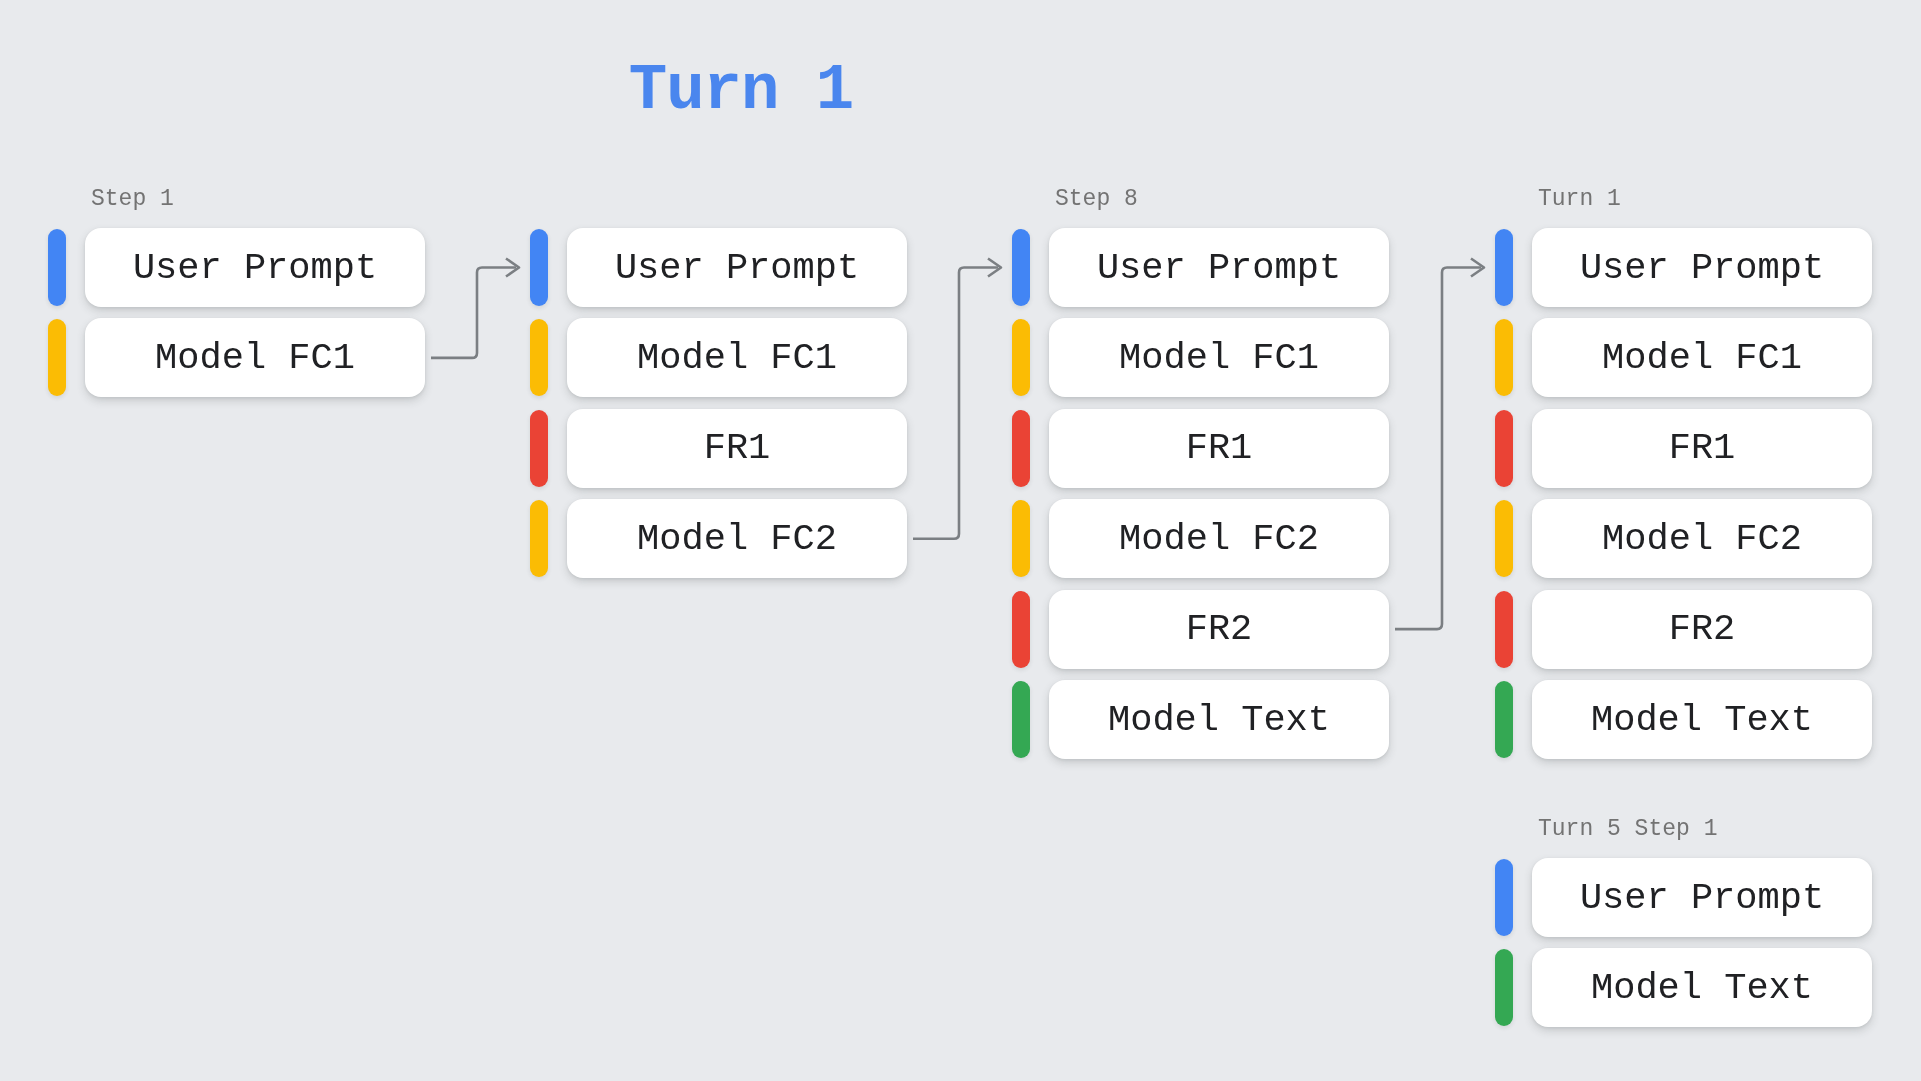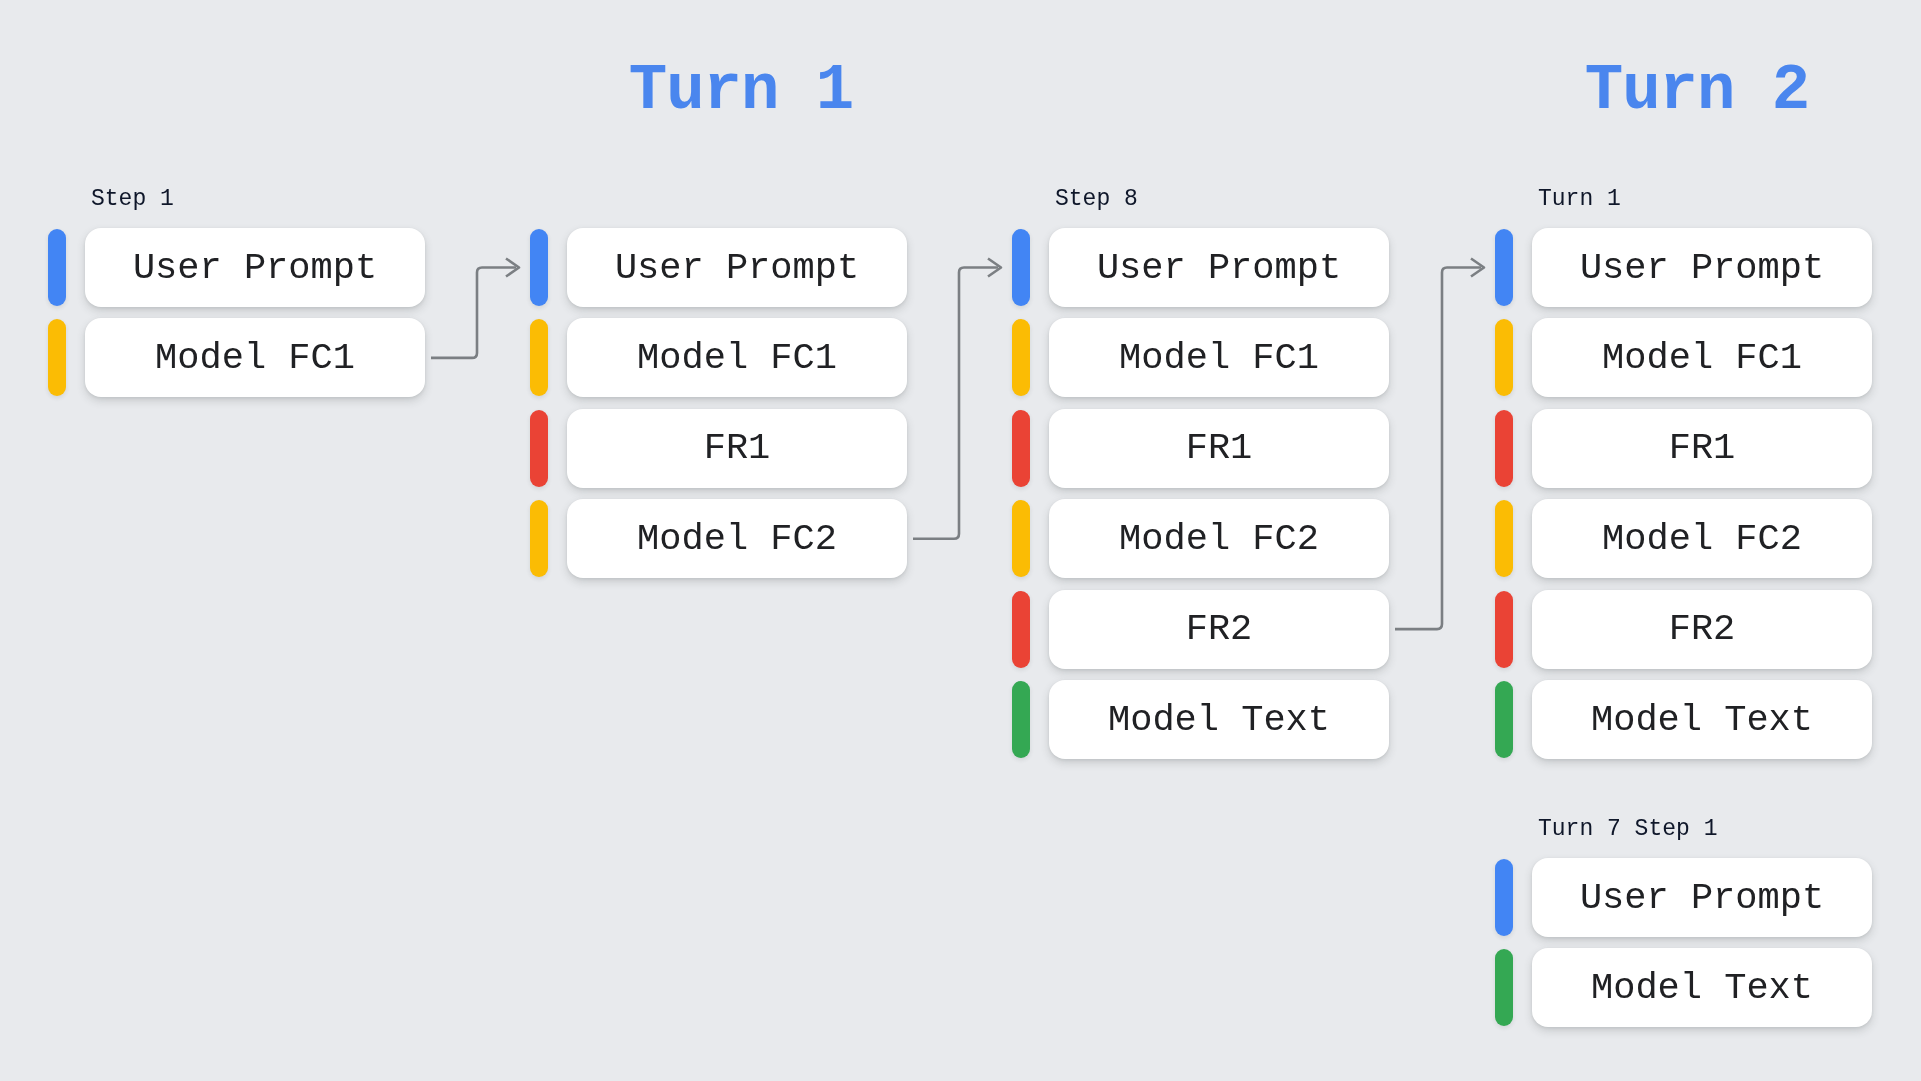--- a/index.html
+++ b/index.html
@@ -28,21 +28,21 @@
     color: #4a86ee;
     white-space: nowrap;
   }
   #turn1-heading { left: 541px; }
   #turn2-heading { left: 1497px; }
   .col-label {
     position: absolute;
     height: 28px;
     line-height: 28px;
     font-size: 23px;
-    color: #0f172a;
+    color: #737373;
     white-space: nowrap;
   }
   .card {
     position: absolute;
     width: 340px;
     height: 79px;
     background: #ffffff;
     border-radius: 16px;
     box-shadow: 0 4px 8px rgba(60,64,67,0.18), 0 1px 3px rgba(60,64,67,0.10);
     display: flex;
@@ -68,21 +68,20 @@
     width: 1921px;
     height: 1081px;
     pointer-events: none;
   }
 </style>
 </head>
 <body>
 
 <div id="stage" style="background: rgb(232, 234, 237); font-family: Liberation Mono, monospace;">
   <div class="heading" id="turn1-heading" style="color: rgb(74, 134, 238);">Turn 1</div>
-  <div class="heading" id="turn2-heading" style="color: rgb(74, 134, 238);">Turn 2</div>
   <svg id="arrows-overlay" viewBox="0 0 1921 1081">
       <path d="M 431 357.9 H 472 Q 477 357.9 477 352.9 V 272.5 Q 477 267.5 482 267.5 H 516" fill="none" stroke="#7b7f83" stroke-width="2.6"></path>
       <path d="M 506 258.5 L 519 267.5 L 506 276.5" fill="none" stroke="#7b7f83" stroke-width="2.6" stroke-linejoin="round"></path>
       <path d="M 913 538.7 H 954 Q 959 538.7 959 533.7 V 272.5 Q 959 267.5 964 267.5 H 998" fill="none" stroke="#7b7f83" stroke-width="2.6"></path>
       <path d="M 988 258.5 L 1001 267.5 L 988 276.5" fill="none" stroke="#7b7f83" stroke-width="2.6" stroke-linejoin="round"></path>
       <path d="M 1395 629.1 H 1437 Q 1442 629.1 1442 624.1 V 272.5 Q 1442 267.5 1447 267.5 H 1481" fill="none" stroke="#7b7f83" stroke-width="2.6"></path>
       <path d="M 1471 258.5 L 1484 267.5 L 1471 276.5" fill="none" stroke="#7b7f83" stroke-width="2.6" stroke-linejoin="round"></path>
     </svg>
   <div id="columns">
       <div class="col-label" style="left: 91px; top: 185px;">Step 1</div>
@@ -154,21 +153,21 @@
         <span>Model FC2</span>
       </div>
       <div class="pill" style="left: 1495px; top: 590.6px; background: rgb(234, 67, 53);"></div>
       <div class="card" style="left: 1532px; top: 589.6px;">
         <span>FR2</span>
       </div>
       <div class="pill" style="left: 1495px; top: 681px; background: rgb(52, 168, 83);"></div>
       <div class="card" style="left: 1532px; top: 680px;">
         <span>Model Text</span>
       </div>
-      <div class="col-label" style="left: 1538px; top: 815px;">Turn 7 Step 1</div>
+      <div class="col-label" style="left: 1538px; top: 815px;">Turn 5 Step 1</div>
       <div class="pill" style="left: 1495px; top: 859px; background: rgb(66, 133, 244);"></div>
       <div class="card" style="left: 1532px; top: 858px;">
         <span>User Prompt</span>
       </div>
       <div class="pill" style="left: 1495px; top: 949.4px; background: rgb(52, 168, 83);"></div>
       <div class="card" style="left: 1532px; top: 948.4px;">
         <span>Model Text</span>
       </div>
     </div>
 </div>

